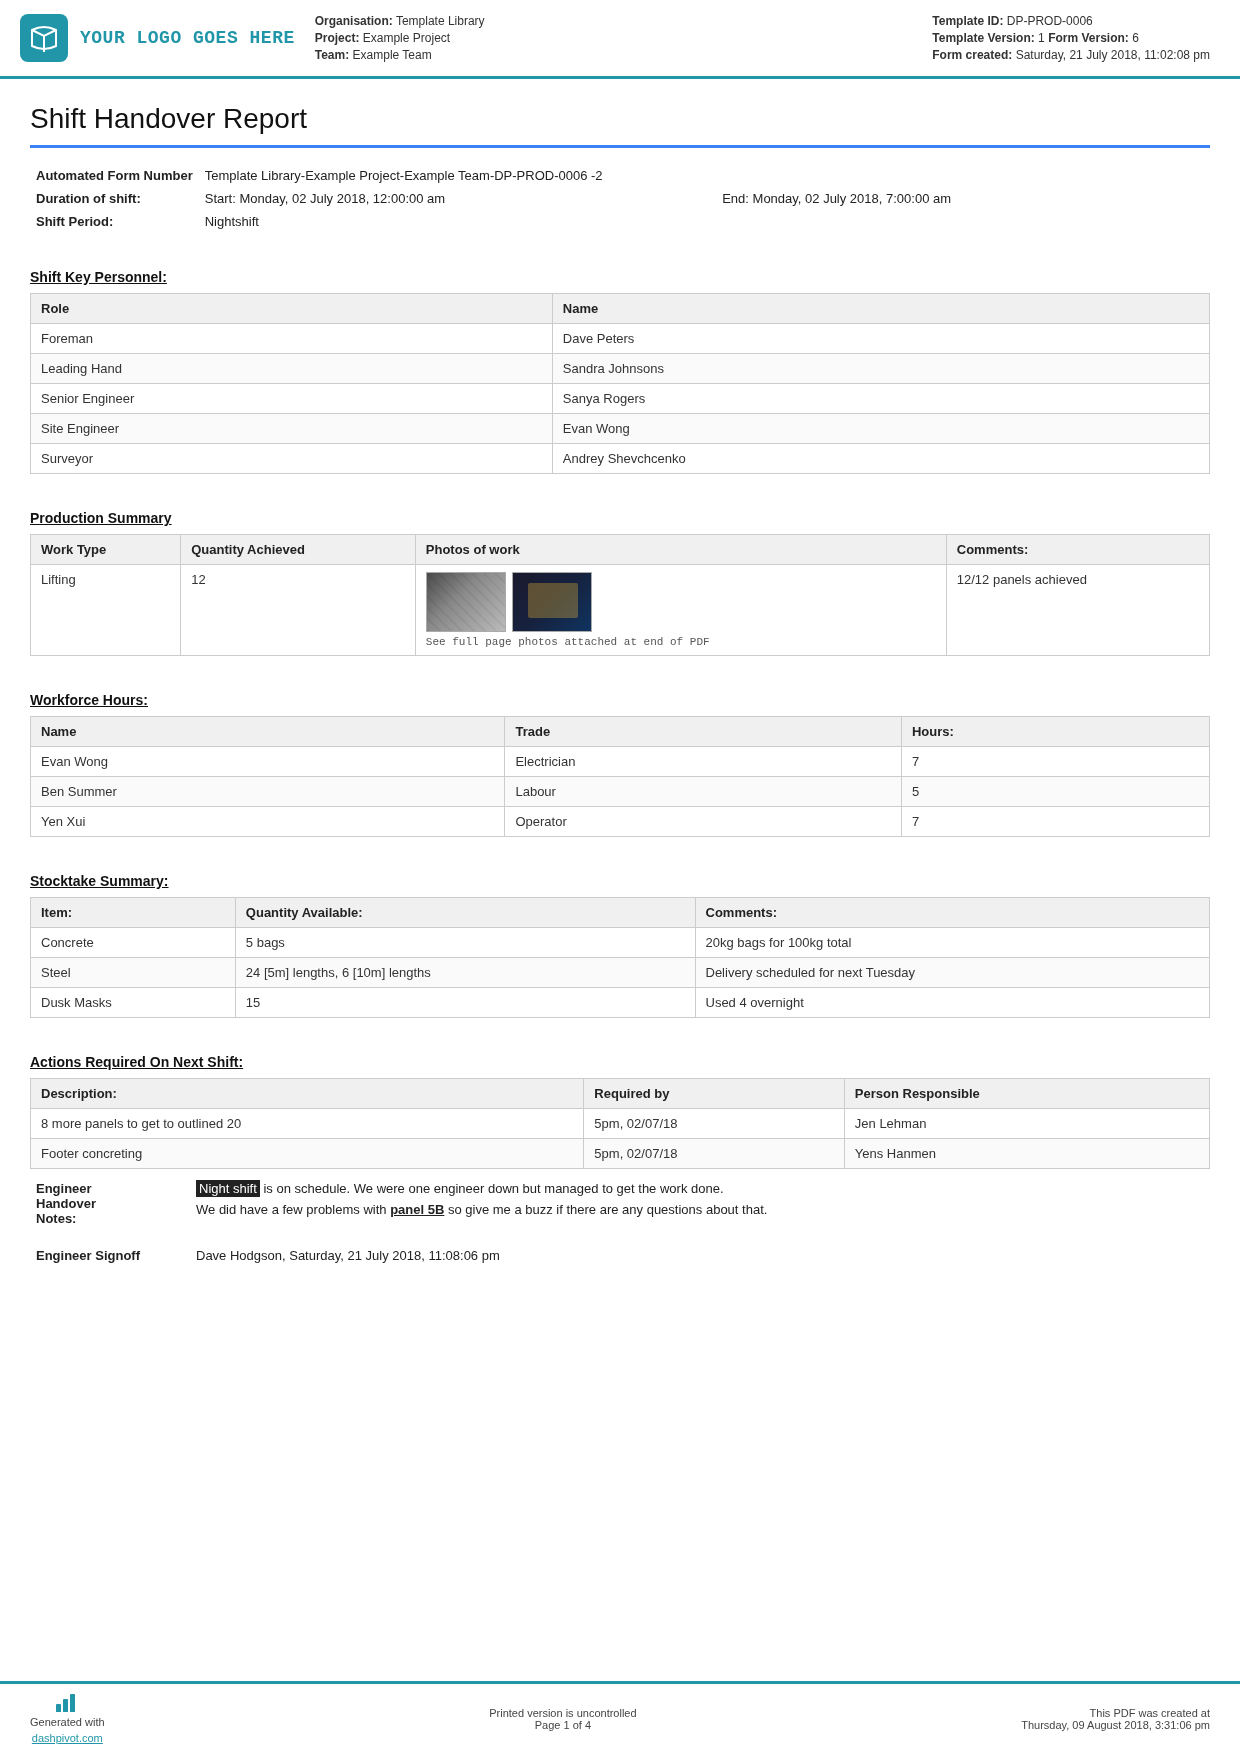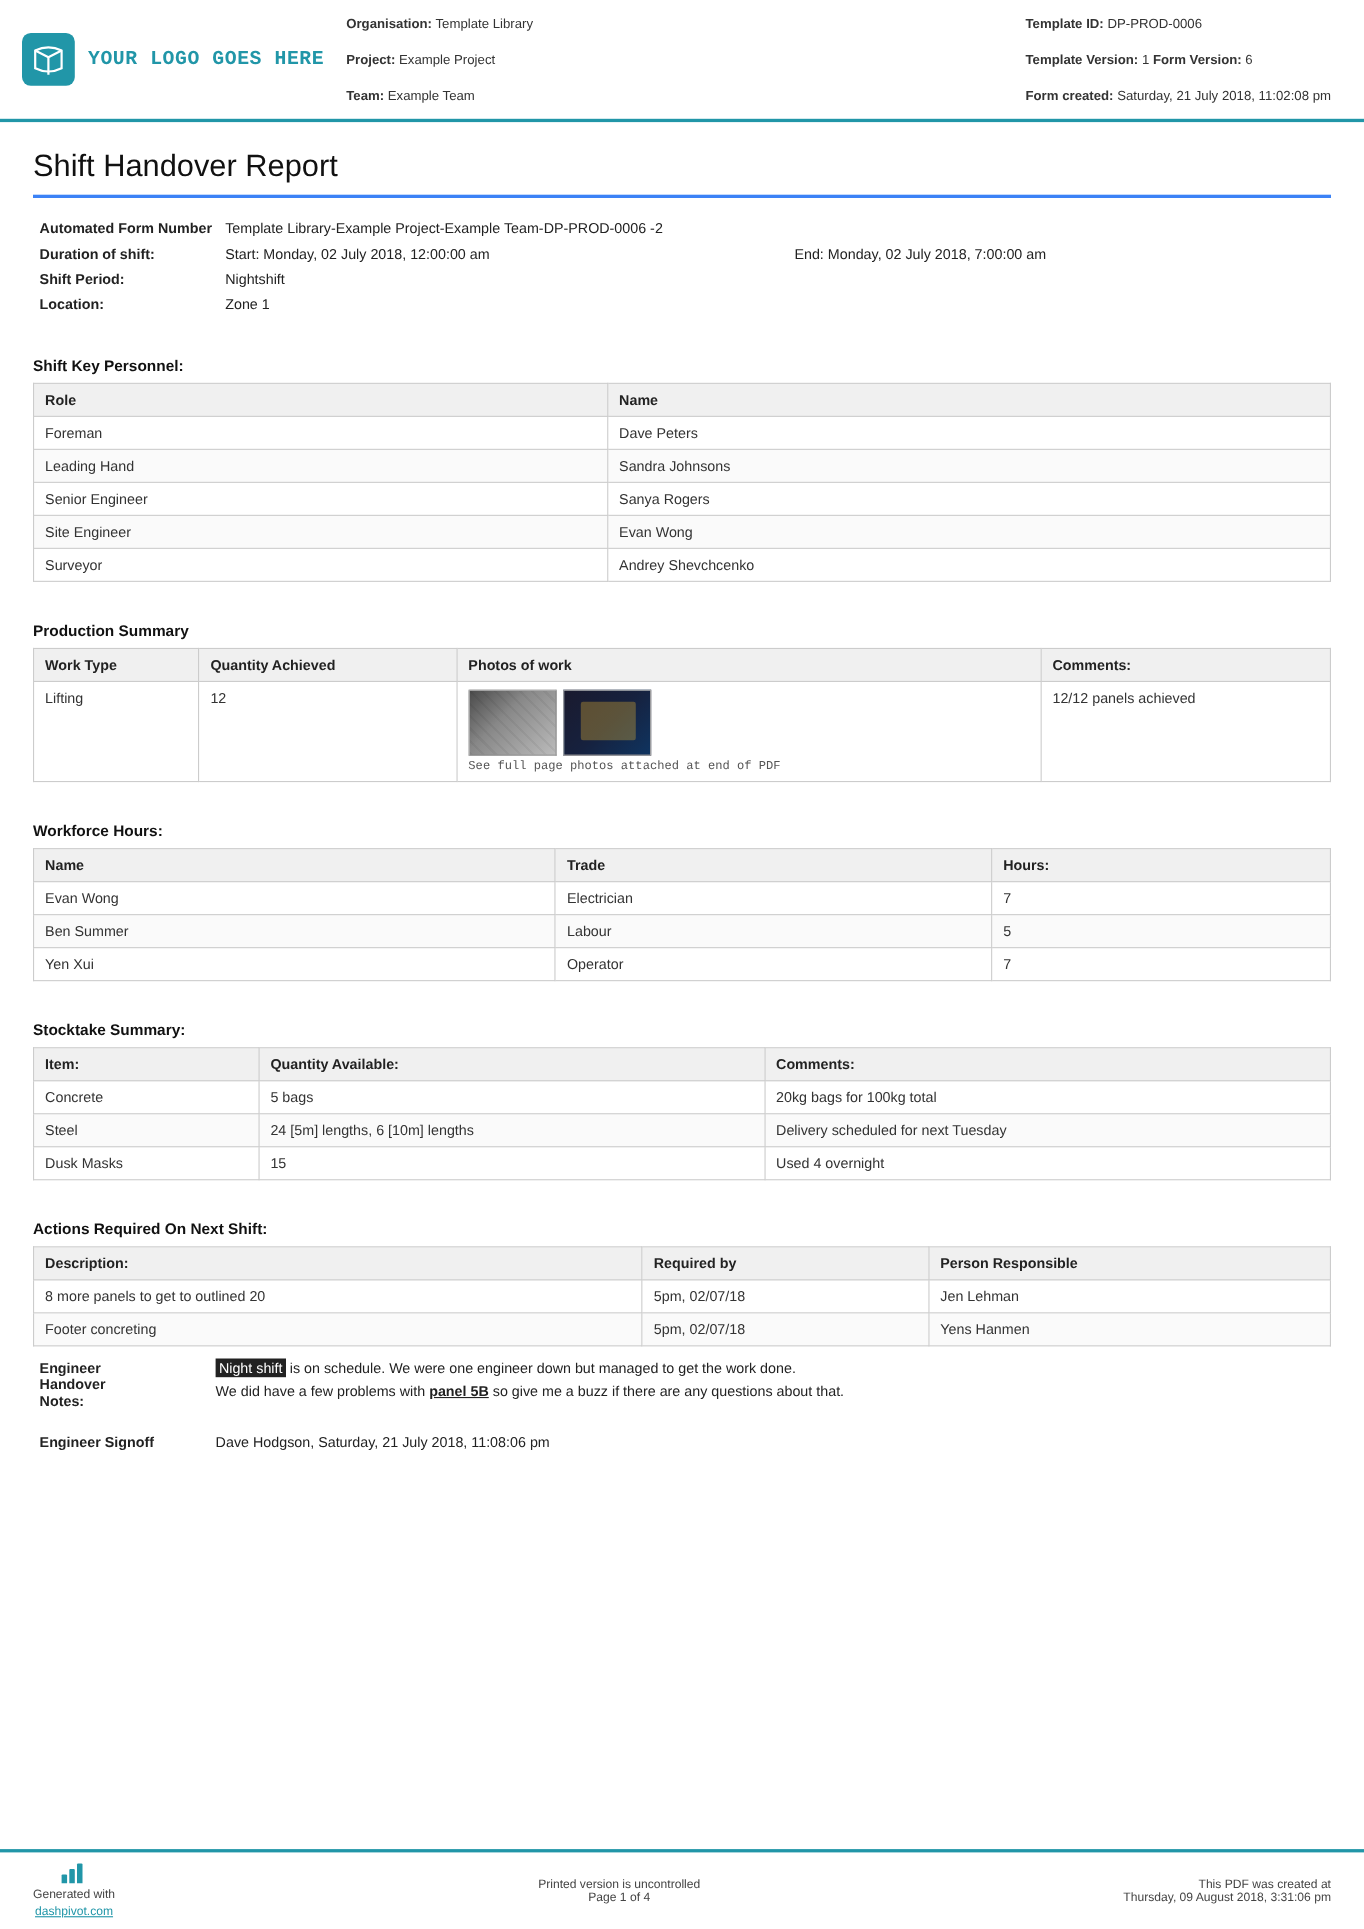--- a/index.html
+++ b/index.html
@@ -58,21 +58,21 @@
     .header-meta {
       flex: 1;
       display: flex;
       justify-content: space-between;
       font-size: 12px;
       color: #333;
     }
     .header-meta-col {
       display: flex;
       flex-direction: column;
-      gap: 19px;
+      gap: 3px;
     }
     .header-meta-col span b {
       font-weight: bold;
     }
 
     
     .content {
       flex: 1;
       padding: 24px 30px;
     }
@@ -101,20 +101,21 @@
       white-space: nowrap;
     }
 
     
     .section-title {
       font-size: 14px;
       font-weight: bold;
       margin-top: 36px;
       margin-bottom: 8px;
       color: #111;
+      text-decoration: underline;
     }
 
     
     .data-table {
       width: 100%;
       border-collapse: collapse;
       margin-bottom: 8px;
       font-size: 13px;
     }
     .data-table th {
@@ -300,24 +301,20 @@
         <td colspan="2">Template Library-Example Project-Example Team-DP-PROD-0006   -2</td>
       </tr>
       <tr>
         <td>Duration of shift:</td>
         <td>Start: Monday, 02 July 2018, 12:00:00 am</td>
         <td>End: Monday, 02 July 2018, 7:00:00 am</td>
       </tr>
       <tr>
         <td>Shift Period:</td>
         <td colspan="2">Nightshift</td>
-      </tr>
-      <tr>
-        <td>Location:</td>
-        <td colspan="2">Zone 1</td>
       </tr>
     </tbody>
       </table>
 
     <div class="section-title">Shift Key Personnel:</div>
     <table class="data-table">
       <thead>
         <tr>
           <th>Role</th>
           <th>Name</th>

